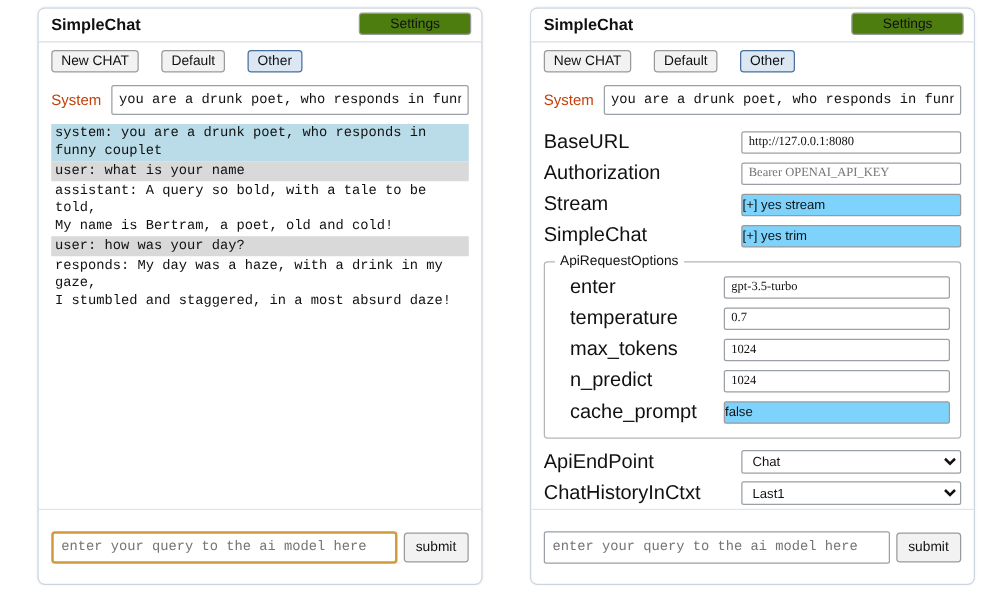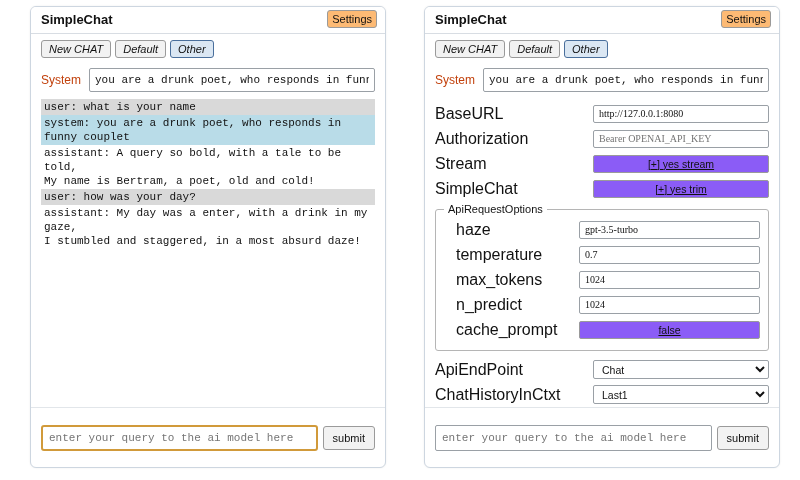--- a/index.html
+++ b/index.html
@@ -44,34 +44,33 @@
     top: 5px;
     font-size: 13px;
     font-weight: bold;
     color: #111;
   }
   .settings-btn {
     position: absolute;
     right: 8px;
     top: 3px;
     font-size: 11px;
-    padding: 2px 4px;
-    background: #fdba74;
+    padding: 2px 24px;
+    background: #4d7c0f;
     border: 1px solid #9a9a9a;
     border-radius: 3px;
     color: #111;
     cursor: pointer;
   }
 
   .toolbar {
     padding: 6px 10px 4px 10px;
     display: flex;
-    gap: 4px;
+    gap: 18px;
     align-items: center;
-    font-style: italic;
   }
   .tb-btn {
     font-size: 11px;
     padding: 2px 7px;
     background: #f2f2f2;
     border: 1px solid #9a9a9a;
     border-radius: 3px;
     color: #111;
     cursor: pointer;
     white-space: nowrap;
@@ -200,26 +199,25 @@
     line-height: 16px;
   }
   .sctl.placeholder { color: #9a9a9a; }
   .sbtn {
     flex: 1;
     height: 18px;
     font-size: 10.5px;
     box-sizing: border-box;
     border: 1px solid #9a9a9a;
     border-radius: 2px;
-    background: #8b5cf6;
-    color: #111;
-    text-align: center;
+    background: #7dd3fc;
+    color: #111;
+    text-align: left;
     line-height: 16px;
     cursor: pointer;
-    text-decoration: underline;
   }
   .sselect {
     flex: 1;
     height: 19px;
     font-size: 10.5px;
     box-sizing: border-box;
     border: 1px solid #9aa0a6;
     border-radius: 2px;
     background: #ffffff;
     color: #111;
@@ -256,26 +254,26 @@
       <div class="tb-btn">Default</div>
       <div class="tb-btn active">Other</div>
     </div>
 
     <div class="system-row">
       <div class="system-label">System</div>
       <input class="system-input" type="text" value="you are a drunk poet, who responds in funny couplet" style="">
     </div>
 
     <div class="chat-area">
+      <div class="msg system">system: you are a drunk poet, who responds in funny couplet</div>
       <div class="msg user">user: what is your name</div>
-      <div class="msg system">system: you are a drunk poet, who responds in funny couplet</div>
       <div class="msg assistant">assistant: A query so bold, with a tale to be told,
 My name is Bertram, a poet, old and cold!</div>
       <div class="msg user">user: how was your day?</div>
-      <div class="msg assistant">assistant: My day was a enter, with a drink in my gaze,
+      <div class="msg assistant">responds: My day was a haze, with a drink in my gaze,
 I stumbled and staggered, in a most absurd daze!</div>
     </div>
 
     <div class="composer">
       <input class="query-input focused" type="text" placeholder="enter your query to the ai model here" style="">
       <div class="submit-btn">submit</div>
     </div>
   </div>
 
   <div class="panel panel-right">
@@ -314,21 +312,21 @@
 
       <div class="srow">
         <div class="slabel">SimpleChat</div>
         <div class="sbtn">[+] yes trim</div>
       </div>
 
       <fieldset class="group">
         <legend>ApiRequestOptions</legend>
 
         <div class="srow">
-          <div class="slabel">haze</div>
+          <div class="slabel">enter</div>
           <input class="sctl" type="text" value="gpt-3.5-turbo" style="">
         </div>
 
         <div class="srow">
           <div class="slabel">temperature</div>
           <input class="sctl" type="text" value="0.7" style="">
         </div>
 
         <div class="srow">
           <div class="slabel">max_tokens</div>

